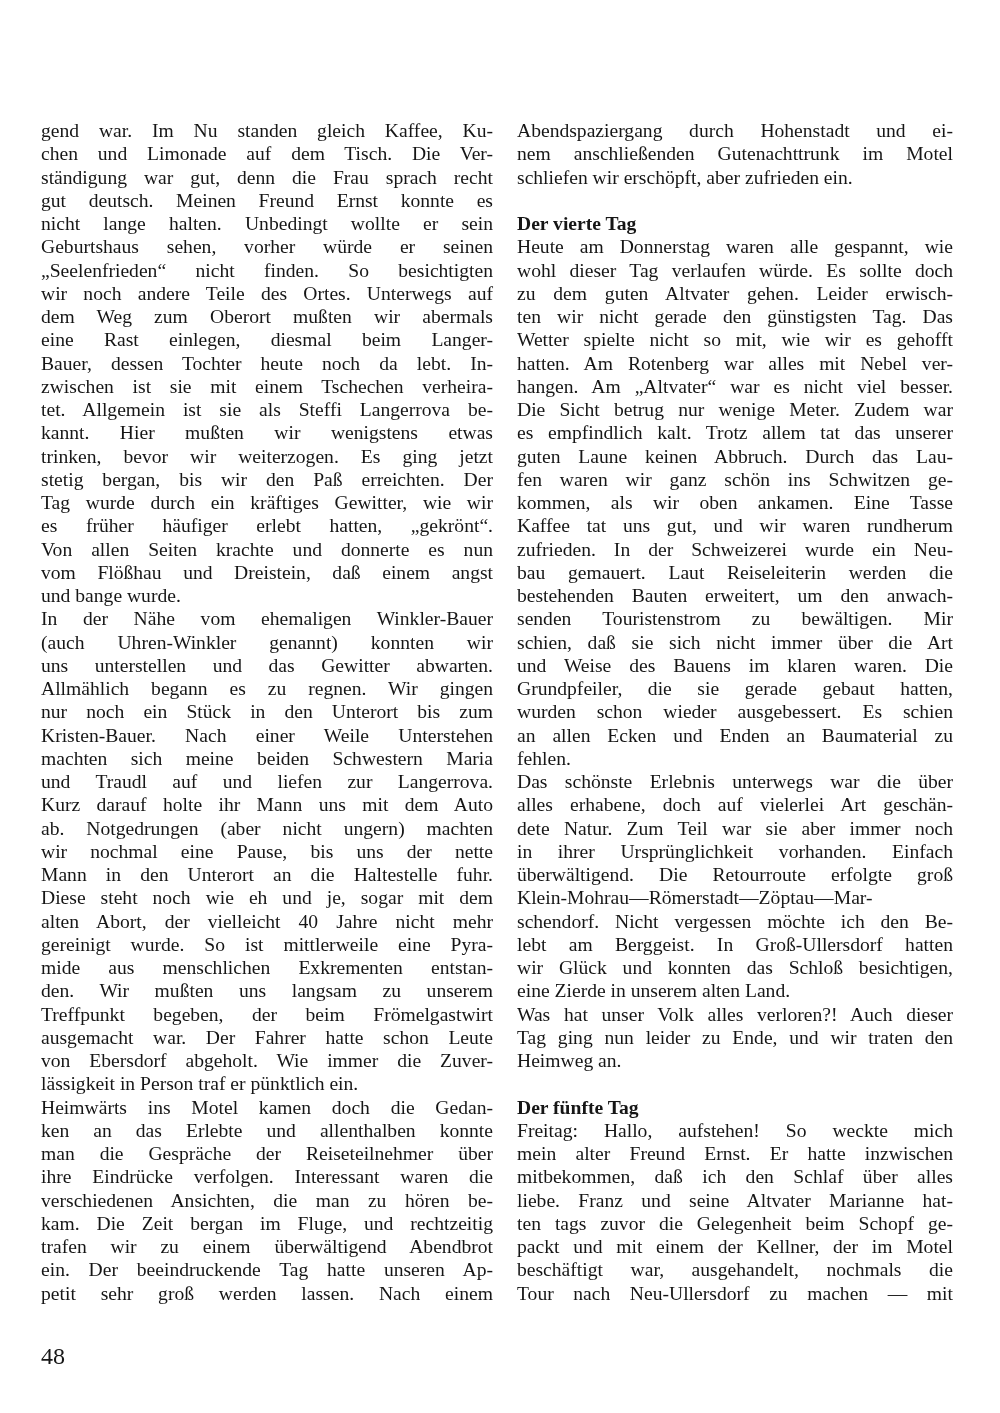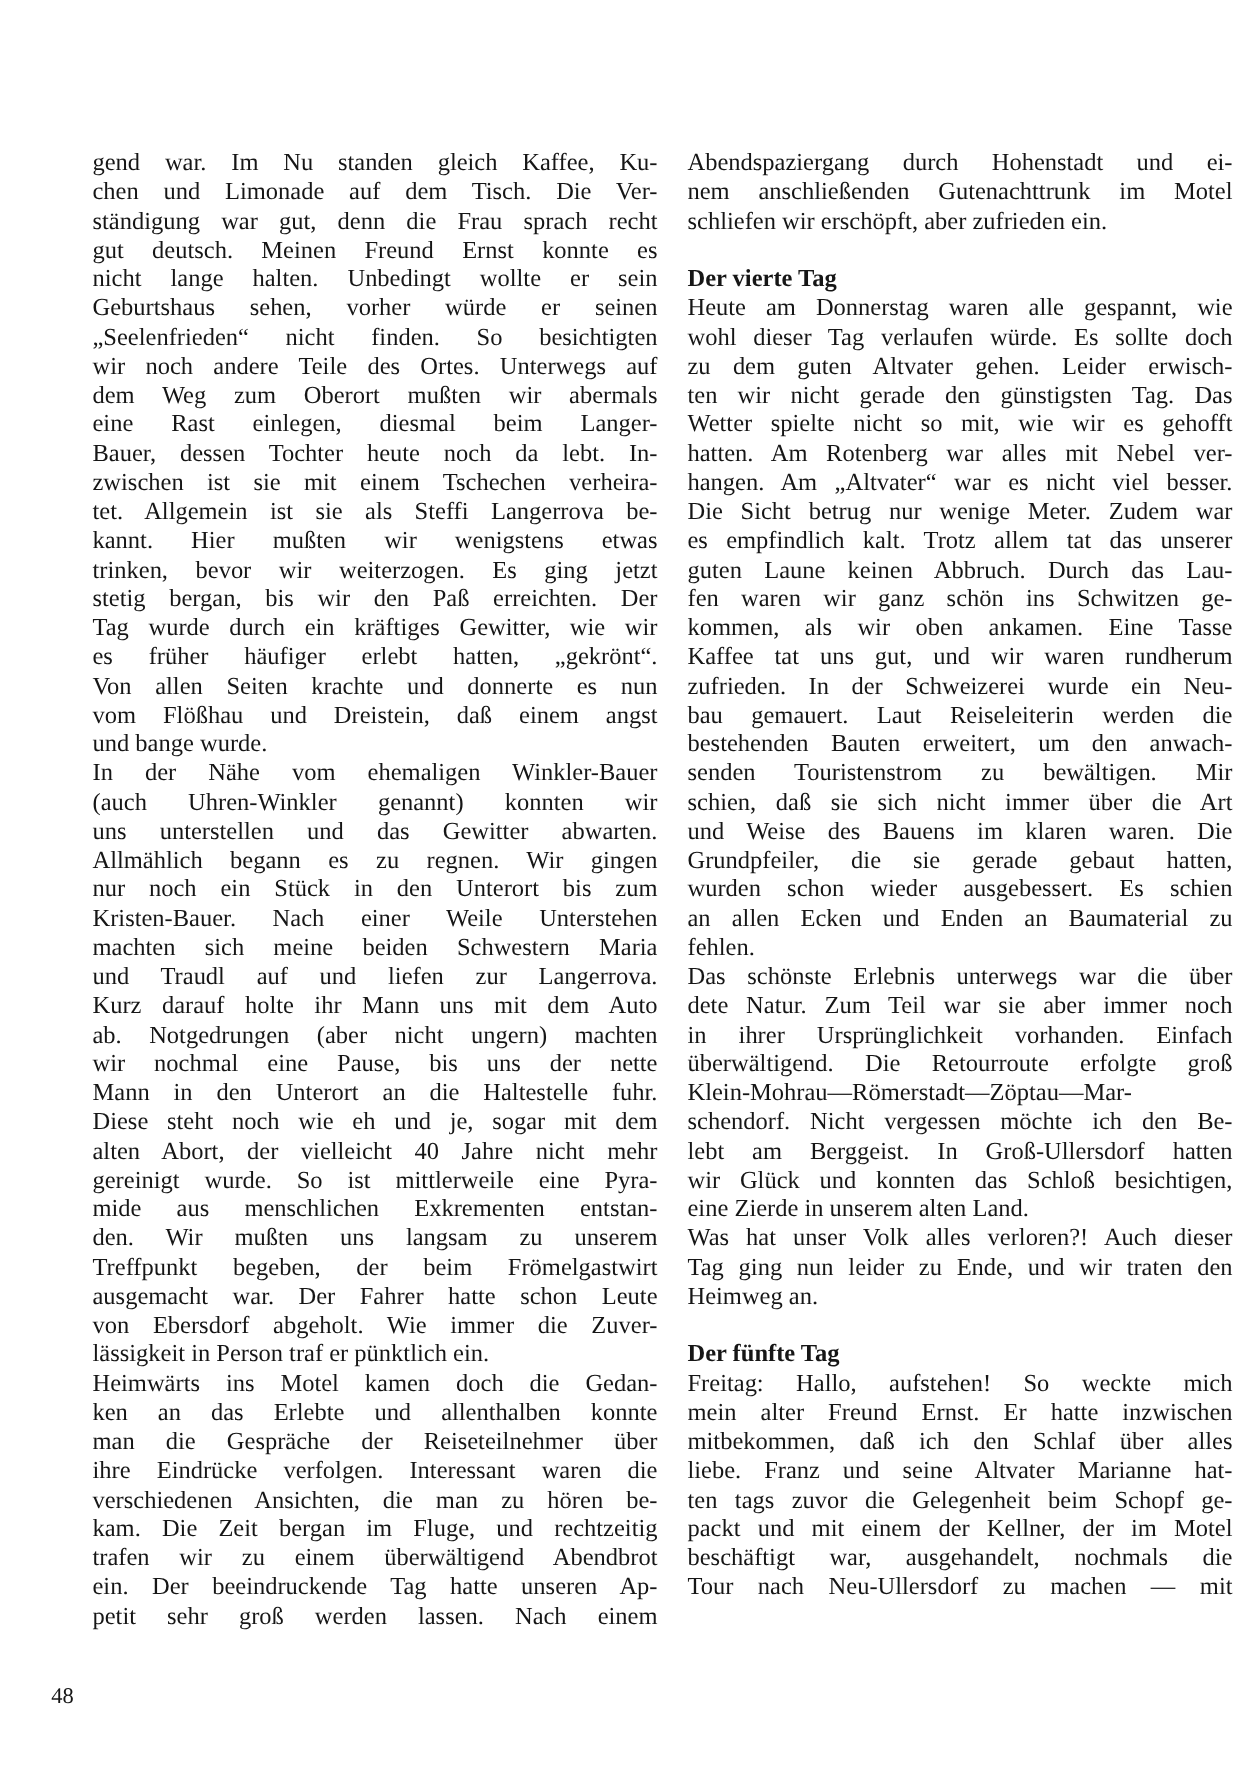--- a/index.html
+++ b/index.html
@@ -1,26 +1,26 @@
 <!DOCTYPE html>
 <html><head>
 <meta charset="utf-8">
 <style>
   html, body { margin: 0; padding: 0; background: #ffffff; }
   body { width: 1000px; height: 1413px; position: relative; overflow: hidden;
          font-family: "Liberation Serif", "DejaVu Serif", serif; color: #161616; }
-  .col { position: absolute; top: 119px; width: 452px; margin-left: 33px; }
+  .col { position: absolute; top: 119px; width: 452px; }
   #col-left { left: 41px; }
   #col-right { left: 517px; width: 436px; }
   .line { display: block; height: 23.25px; line-height: 23.25px; font-size: 19.6px;
           text-align: justify; text-align-last: justify; white-space: nowrap; overflow: visible; }
   .line.last { text-align-last: left; }
   .gap { display: block; height: 23.25px; }
   .heading { font-weight: bold; text-align-last: left; }
-  .page-number { position: absolute; left: 41px; top: 1345px; font-size: 18px; line-height: 22px; }
+  .page-number { position: absolute; left: 41px; top: 1345px; font-size: 24px; line-height: 22px; }
 </style>
 </head>
 <body>
 
 <div id="col-left" class="col">
     <span class="line">gend war. Im Nu standen gleich Kaffee, Ku-</span>
     <span class="line">chen und Limonade auf dem Tisch. Die Ver-</span>
     <span class="line">ständigung war gut, denn die Frau sprach recht</span>
     <span class="line">gut deutsch. Meinen Freund Ernst konnte es</span>
     <span class="line">nicht lange halten. Unbedingt wollte er sein</span>
@@ -97,20 +97,21 @@
       <span class="line">bau gemauert. Laut Reiseleiterin werden die</span>
       <span class="line">bestehenden Bauten erweitert, um den anwach-</span>
       <span class="line">senden Touristenstrom zu bewältigen. Mir</span>
       <span class="line">schien, daß sie sich nicht immer über die Art</span>
       <span class="line">und Weise des Bauens im klaren waren. Die</span>
       <span class="line">Grundpfeiler, die sie gerade gebaut hatten,</span>
       <span class="line">wurden schon wieder ausgebessert. Es schien</span>
       <span class="line">an allen Ecken und Enden an Baumaterial zu</span>
       <span class="line last">fehlen.</span>
       <span class="line">Das schönste Erlebnis unterwegs war die über</span>
+      <span class="line">alles erhabene, doch auf vielerlei Art geschän-</span>
       <span class="line">dete Natur. Zum Teil war sie aber immer noch</span>
       <span class="line">in ihrer Ursprünglichkeit vorhanden. Einfach</span>
       <span class="line">überwältigend. Die Retourroute erfolgte groß</span>
       <span class="line">Klein-Mohrau—Römerstadt—Zöptau—Mar-</span>
       <span class="line">schendorf. Nicht vergessen möchte ich den Be-</span>
       <span class="line">lebt am Berggeist. In Groß-Ullersdorf hatten</span>
       <span class="line">wir Glück und konnten das Schloß besichtigen,</span>
       <span class="line last">eine Zierde in unserem alten Land.</span>
       <span class="line">Was hat unser Volk alles verloren?! Auch dieser</span>
       <span class="line">Tag ging nun leider zu Ende, und wir traten den</span>

